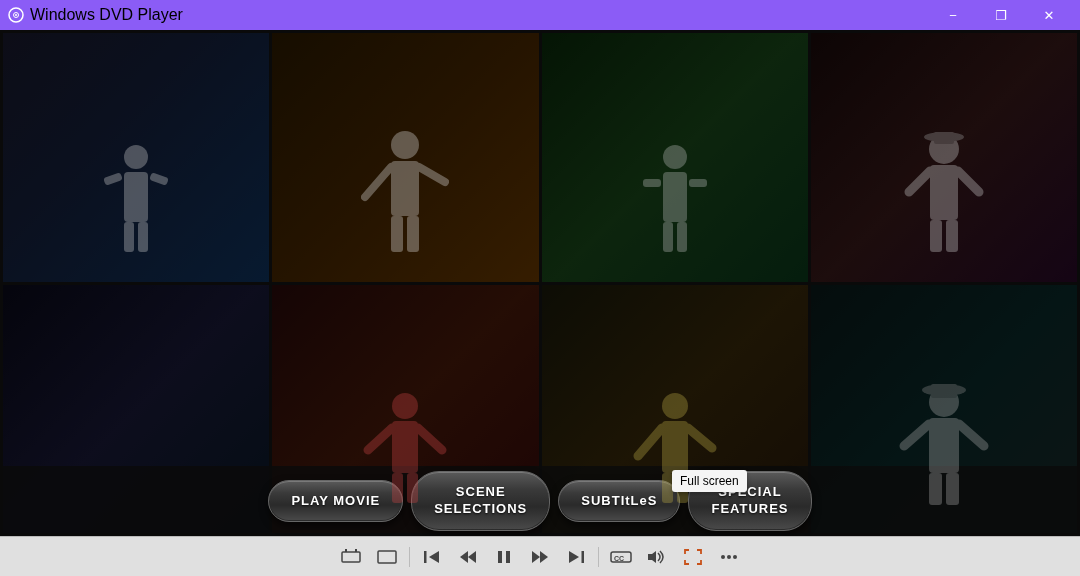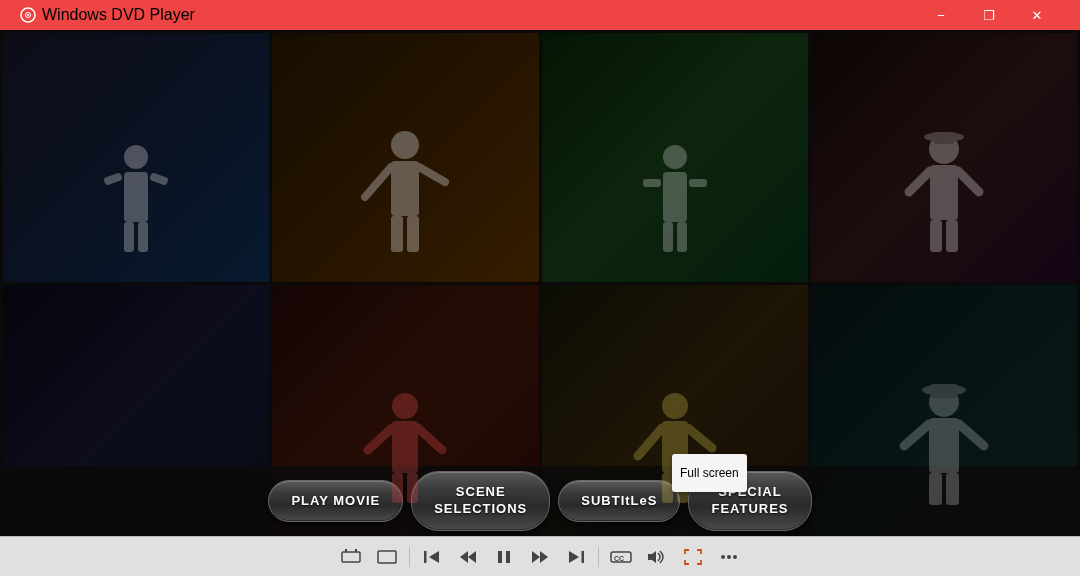--- a/index.html
+++ b/index.html
@@ -9,25 +9,25 @@
       background: #1a1a1a;
       font-family: 'Segoe UI', sans-serif;
       overflow: hidden;
       user-select: none;
     }
 
     
     #titlebar {
       width: 100%;
       height: 30px;
-      background: #ef4444;
+      background: #8b5cf6;
       display: flex;
       align-items: center;
       justify-content: space-between;
-      padding: 0 20px;
+      padding: 0 8px;
     }
     #titlebar-left {
       display: flex;
       align-items: center;
       gap: 6px;
     }
     #titlebar-icon {
       width: 16px;
       height: 16px;
     }
@@ -138,21 +138,21 @@
 
     
     #tooltip {
       position: absolute;
       bottom: 46px;
       left: 50%;
       transform: translateX(-10px);
       background: #f5f5f5;
       color: #000;
       font-size: 12px;
-      padding: 12px 8px;
+      padding: 4px 8px;
       border-radius: 3px;
       white-space: nowrap;
       pointer-events: none;
       z-index: 100;
       box-shadow: 0 2px 4px rgba(0,0,0,0.3);
     }
 
     
     #transport-bar {
       width: 100%;

